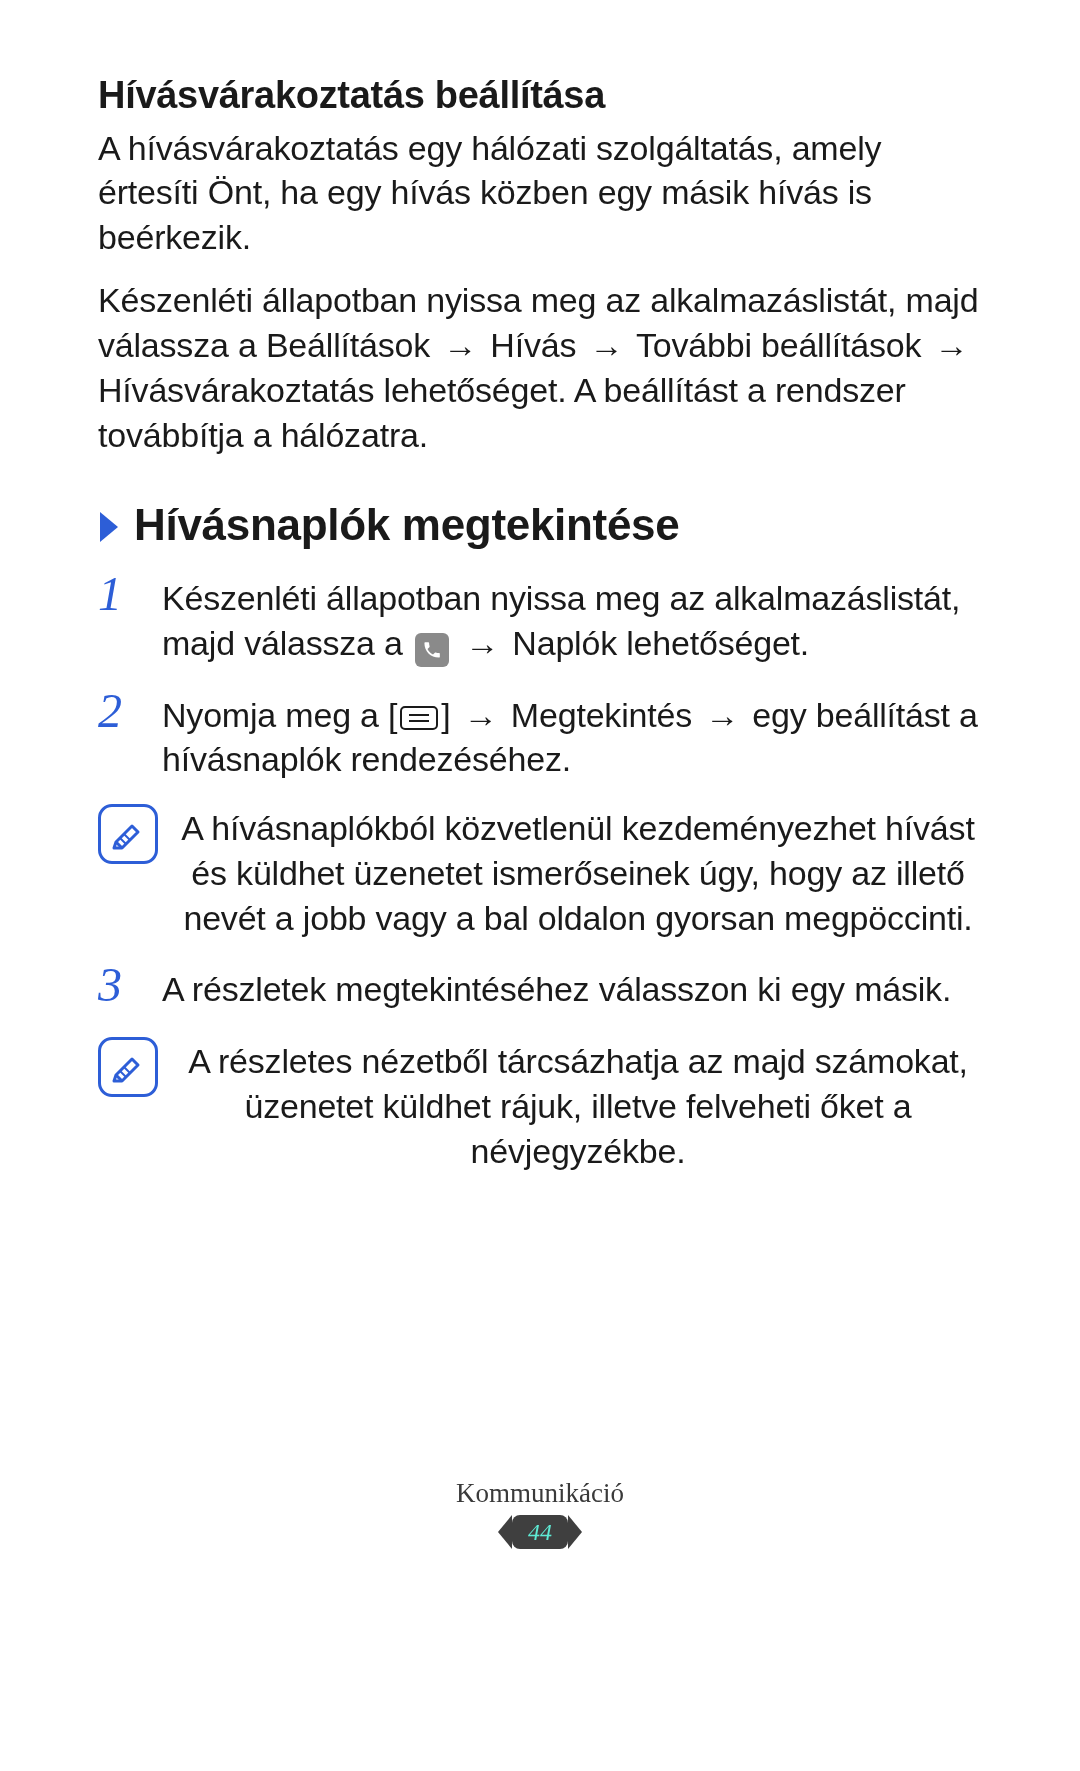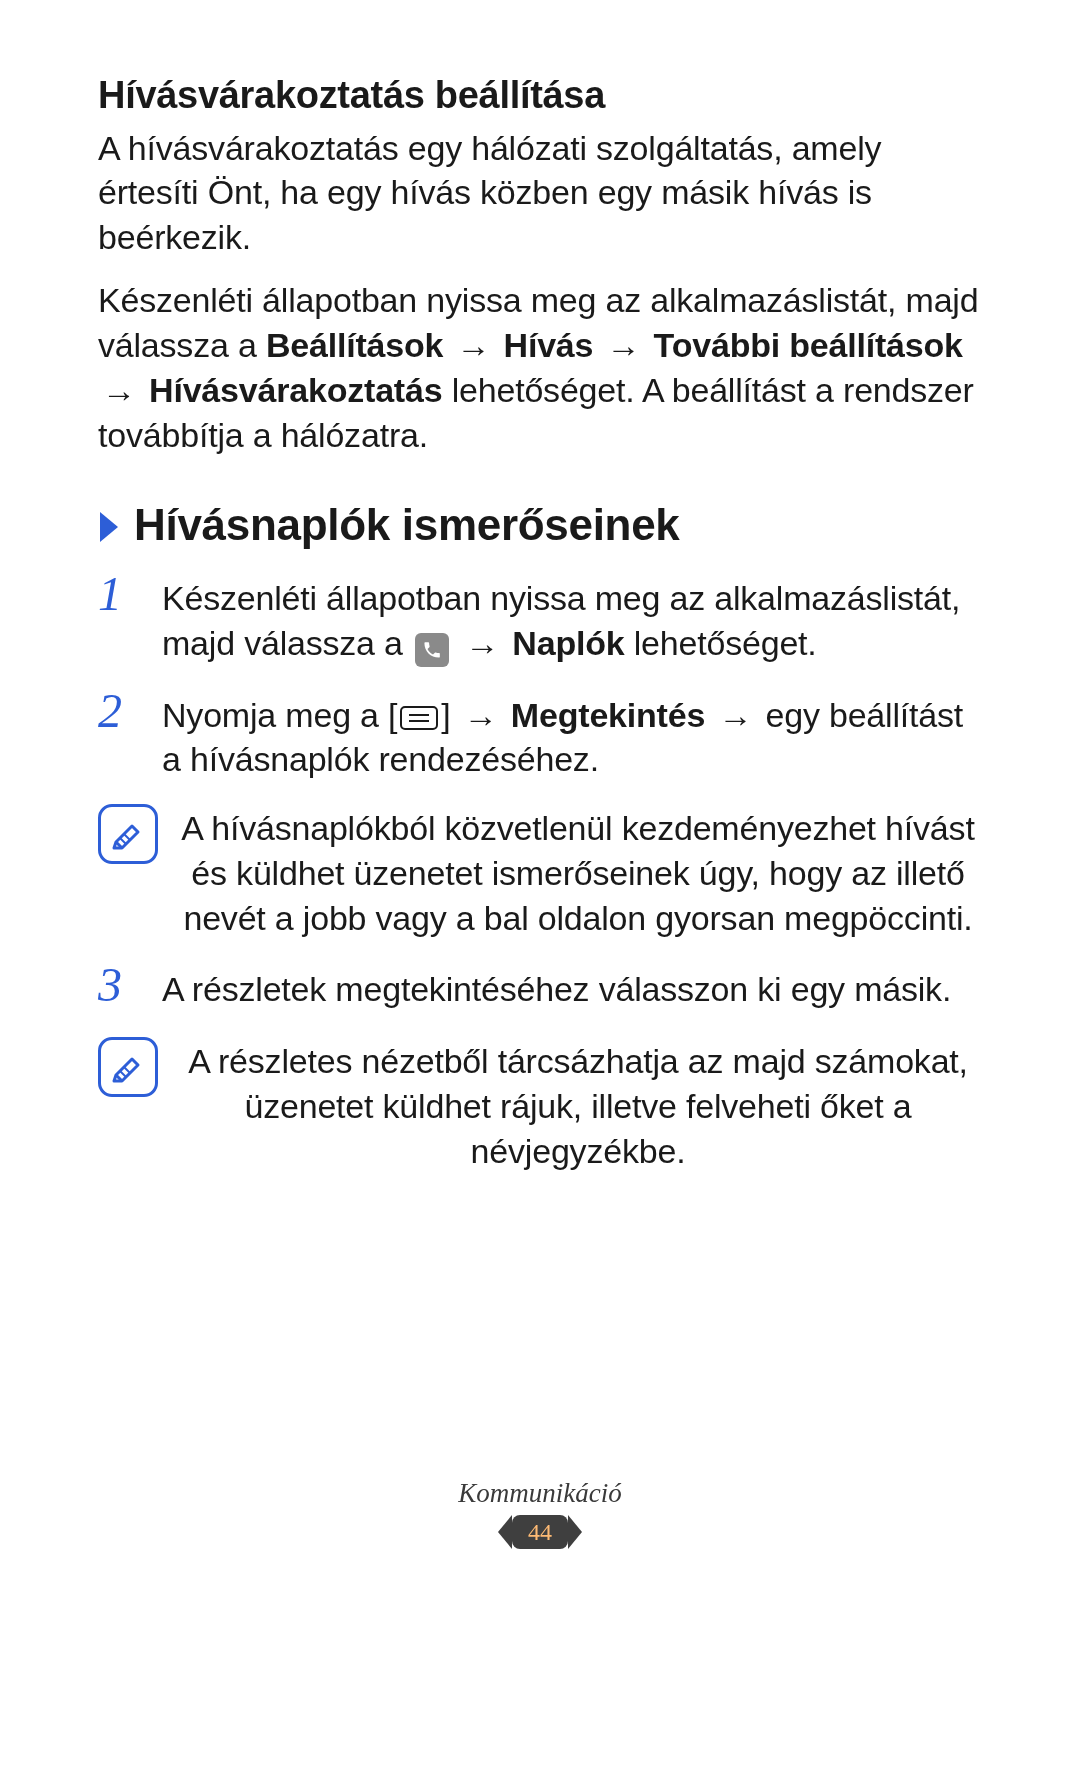--- a/index.html
+++ b/index.html
@@ -1,21 +1,21 @@
 <!DOCTYPE html>
 <html><head>
 <meta charset="utf-8">
 <style>
   * { margin: 0; padding: 0; box-sizing: border-box; }
   html, body { width: 1080px; height: 1771px; background: #fff; font-family: "Segoe UI", "Helvetica Neue", Arial, sans-serif; color: #1a1a1a; }
   .page { width: 1080px; height: 1593px; position: relative; padding: 72px 98px 40px 98px; }
 
   .h3 { font-size: 38px; font-weight: 700; letter-spacing: -0.3px; line-height: 1.25; }
   .body { font-size: 34px; font-weight: 400; line-height: 1.32; letter-spacing: -0.2px; }
-  .bold { font-weight: 700; }
+  .bold { font-weight: 400; }
   .gap-s { height: 6px; }
   .gap-m { height: 18px; }
   .gap-l { height: 42px; }
 
   .chevron-row { display: flex; align-items: baseline; gap: 14px; }
   .chevron { color: #2d5ed7; font-size: 44px; font-weight: 700; line-height: 1; position: relative; top: 4px; }
   .chevron svg { width: 22px; height: 34px; display: block; }
   .h2 { font-size: 44px; font-weight: 700; letter-spacing: -0.3px; }
 
   .step {
@@ -65,29 +65,29 @@
     width: 60px; height: 60px;
     border: 3px solid #2d5ed7;
     border-radius: 14px;
     display: flex; align-items: center; justify-content: center;
     color: #2d5ed7;
     position: relative; top: 2px;
   }
   .note-body { padding-top: 4px; text-align: center; }
 
   .footer { position: absolute; bottom: 44px; left: 0; width: 100%; text-align: center; }
-  .footer-cat { font-style: italic; font-size: 27px; color: #3a3a3a; font-family: Georgia, "Times New Roman", serif; }
+  .footer-cat { font-size: 27px; color: #3a3a3a; font-family: Georgia, "Times New Roman", serif; }
   .page-badge {
     margin: 6px auto 0 auto;
     width: 56px; height: 34px;
     background: #3f3f3f;
-    color: #fdba74;
+    color: #5eead4;
     border-radius: 8px;
     display: flex; align-items: center; justify-content: center;
-    font-size: 24px; font-family: Georgia, "Times New Roman", serif;
+    font-style: italic; font-size: 24px; font-family: Georgia, "Times New Roman", serif;
     position: relative;
   }
   .page-badge::before, .page-badge::after {
     content: "";
     position: absolute;
     top: 50%;
     width: 0; height: 0;
     border-top: 17px solid transparent;
     border-bottom: 17px solid transparent;
     transform: translateY(-50%);
@@ -117,21 +117,21 @@
   </div>
 
   <div class="gap-l"></div>
 
   <div class="chevron-row">
     <span class="chevron">
       <svg viewBox="0 0 22 34">
           <polygon points="2,2 20,17 2,32" fill="#2d5ed7"></polygon>
         </svg>
     </span>
-    <span class="h2">Hívásnaplók ismerőseinek</span>
+    <span class="h2">Hívásnaplók megtekintése</span>
   </div>
 
   <div class="step">
     <div class="step-num">1</div>
     <div class="step-body">
       <div class="body">
         <span>Készenléti állapotban nyissa meg az alkalmazáslistát, majd válassza a </span><span class="inline-icon">
           <svg width="20" height="20" viewBox="0 0 24 24">
               <path fill="#ffffff" d="M6.6 10.8c1.4 2.8 3.8 5.2 6.6 6.6l2.2-2.2c.3-.3.7-.4 1.1-.3 1.2.4 2.5.6 3.8.6.6 0 1.1.5 1.1 1.1V20c0 .6-.5 1.1-1.1 1.1C10.2 21.1 2.9 13.8 2.9 3.7 2.9 3.1 3.4 2.6 4 2.6h3.4c.6 0 1.1.5 1.1 1.1 0 1.3.2 2.6.6 3.8.1.4 0 .8-.3 1.1L6.6 10.8z"></path>
             </svg>

